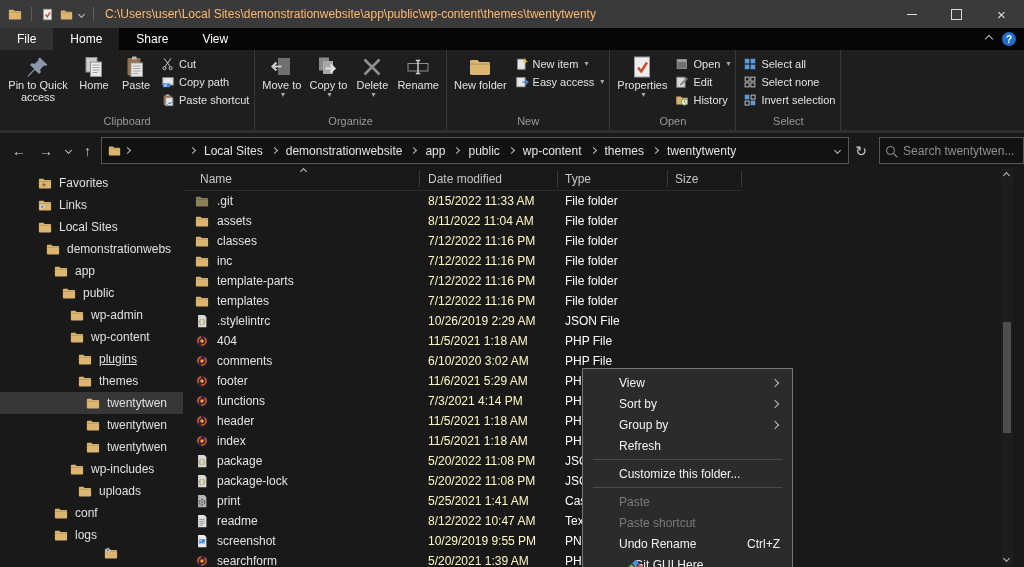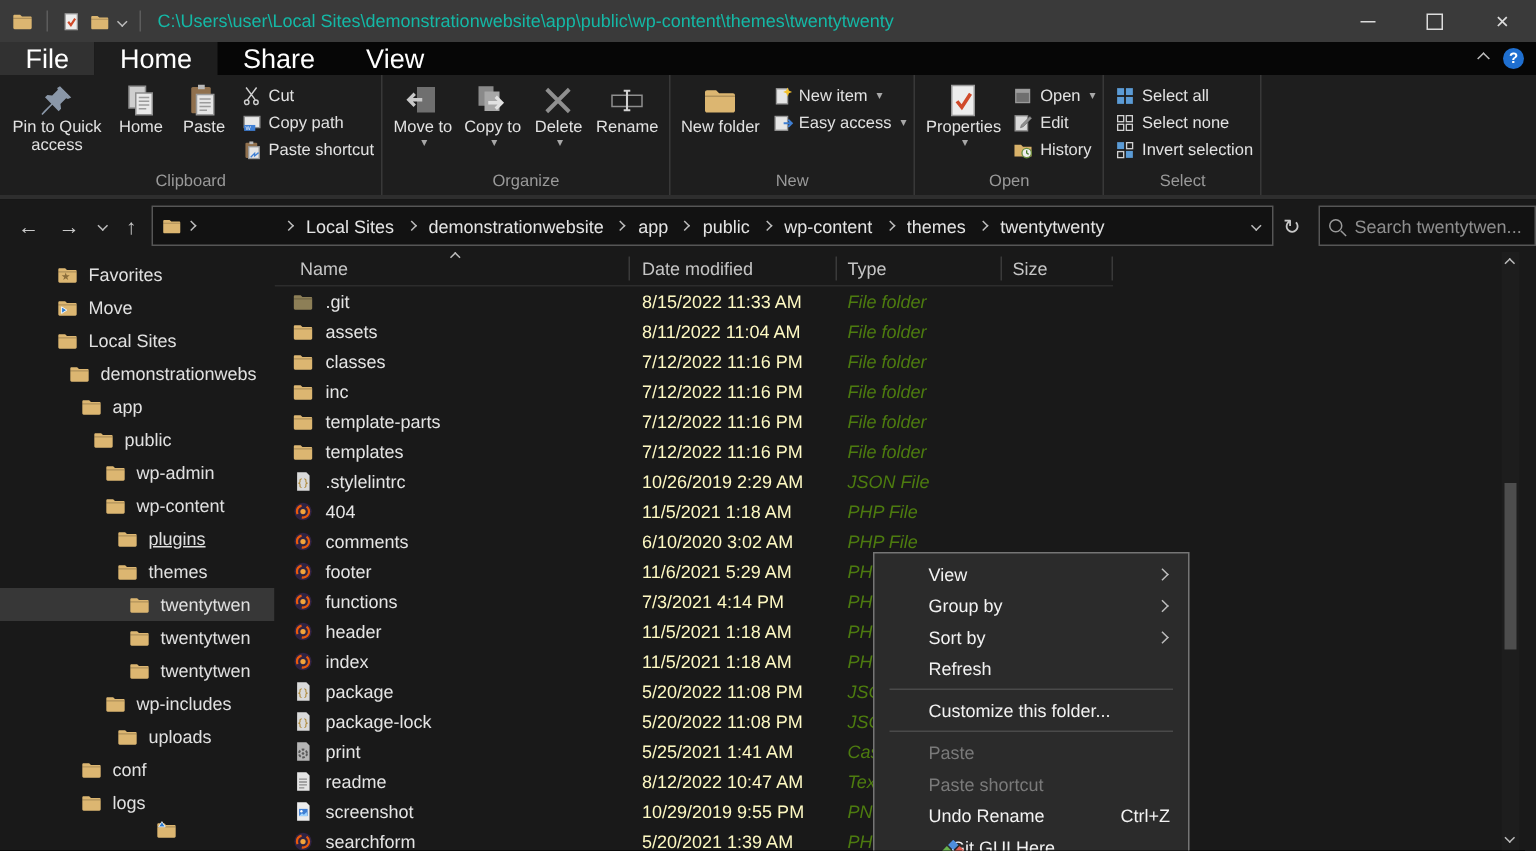--- a/index.html
+++ b/index.html
@@ -5,30 +5,30 @@
   html,body{margin:0;padding:0;background:#000;}
   body{width:1024px;height:567px;position:relative;overflow:hidden;
        font-family:"Liberation Sans",sans-serif;color:#e6e6e6;font-size:12px;
        -webkit-user-select:none;user-select:none;}
 
   
   .titlebar{position:absolute;top:0;left:0;right:0;height:28px;background:#3a3a3a;
             display:flex;align-items:center;}
   .qat{display:flex;align-items:center;gap:6px;padding-left:8px;}
   .qsep{width:1px;height:14px;background:#5c5c5c;margin:0 3px;}
-  .path{color:#14b8a6;font-size:12px;margin-left:8px;white-space:nowrap;overflow:hidden;flex:1;}
+  .path{color:#fdba74;font-size:12px;margin-left:8px;white-space:nowrap;overflow:hidden;flex:1;}
   .wbtns{display:flex;height:28px;}
   .wbtn{width:45px;height:28px;display:flex;align-items:center;justify-content:center;color:#dcdcdc;}
   .minbar{width:10px;height:1px;background:#dcdcdc;}
   .maxbox{width:9px;height:9px;border:1px solid #dcdcdc;}
   .closex{font-size:15px;line-height:1;}
 
   
   .tabrow{position:absolute;top:28px;left:0;right:0;height:22px;background:#060606;display:flex;align-items:stretch;}
-  .tab{padding:0 17px;line-height:22px;color:#fff;font-size:18px;}
+  .tab{padding:0 17px;line-height:22px;color:#fff;font-size:12px;}
   .tab-file{background:#313131;}
   .tab-home{background:#1e1e1e;}
   .tabrow-right{margin-left:auto;display:flex;align-items:center;gap:10px;padding-right:8px;}
   .helpcircle{width:14px;height:14px;border-radius:50%;background:#1f6fd0;color:#fff;font-size:10px;
               display:flex;align-items:center;justify-content:center;font-weight:bold;}
 
   
   .ribbon{position:absolute;top:50px;left:0;right:0;height:80px;background:#1e1e1e;display:flex;}
   .rgroup{display:flex;flex-direction:column;border-right:1px solid #383838;padding:0 3px;}
   .rbody{flex:1;display:flex;align-items:flex-start;padding-top:2px;}
@@ -82,21 +82,21 @@
   
   .filelist{position:absolute;left:183px;top:0;right:0;bottom:0;overflow:hidden;}
   .flheader{height:22px;display:flex;align-items:center;color:#c5c5c5;font-size:12px;
             border-bottom:1px solid #2c2c2c;width:559px;position:relative;}
   .hcell{height:16px;line-height:16px;border-right:1px solid #3a3a3a;box-sizing:border-box;padding-left:17px;}
   .sortcaret{position:absolute;left:118px;top:1px;}
   .frow{height:20px;display:flex;align-items:center;font-size:12px;color:#e4e4e4;}
   .fcell{white-space:nowrap;overflow:hidden;box-sizing:border-box;}
   .c-name{width:237px;display:flex;align-items:center;gap:8px;padding-left:12px;}
   .c-date{width:138px;padding-left:8px;color:#fef9c3;}
-  .c-type{width:110px;padding-left:7px;color:#4d7c0f;font-style:italic;}
+  .c-type{width:110px;padding-left:7px;color:#ffffff;}
   .c-size{width:74px;text-align:right;padding-right:8px;color:#dadada;}
 
   
   .menu{position:absolute;left:582px;top:200px;width:211px;background:#2b2b2b;
         border:1px solid #757575;padding:3px 0;z-index:50;box-sizing:border-box;}
   .mitem{position:relative;height:21px;display:flex;align-items:center;
          padding:0 12px 0 36px;font-size:12px;color:#f2f2f2;}
   .mitem.mdis{color:#7a7a7a;}
   .micon{position:absolute;left:9px;top:3px;width:15px;height:15px;}
   .mlabel{white-space:nowrap;}
@@ -462,21 +462,21 @@
       <div class="trow" style="padding-left: 38px;">
         <span class="ic s14">
           <svg viewBox="0 0 16 16">
             <path d="M1 4.2c0-.6.4-1 1-1h4.2L7.6 4.6H14c.6 0 1 .4 1 1v7.6c0 .6-.4 1-1 1H2c-.6 0-1-.4-1-1z" fill="#dcb671"></path>
             <path d="M1 5.6h14v.8H1z" fill="#00000033"></path>
           </svg>
           <svg viewBox="0 0 16 16" style="position:absolute;left:0;top:0">
             <path d="M3.5 12.5l4-2.5-4-2.5z" fill="#2d7dd2" stroke="#fff" stroke-width=".7"></path>
           </svg>
         </span>
-        <span class="tlabel">Move</span>
+        <span class="tlabel">Links</span>
       </div>
       <div class="trow" style="padding-left: 38px;">
         <span class="ic s14">
           <svg viewBox="0 0 16 16">
             <path d="M1 4.2c0-.6.4-1 1-1h4.2L7.6 4.6H14c.6 0 1 .4 1 1v7.6c0 .6-.4 1-1 1H2c-.6 0-1-.4-1-1z" fill="#dcb671"></path>
             <path d="M1 5.6h14v.8H1z" fill="#00000033"></path>
           </svg>
         </span>
         <span class="tlabel">Local Sites</span>
       </div>
@@ -912,25 +912,25 @@
         </div>
       </div>
   </div>
 
   <div class="menu" id="context-menu">
       <div class="mitem">
         <span class="mlabel">View</span>
         <span class="marrow chev chev-r"></span>
       </div>
       <div class="mitem">
+        <span class="mlabel">Sort by</span>
+        <span class="marrow chev chev-r"></span>
+      </div>
+      <div class="mitem">
         <span class="mlabel">Group by</span>
-        <span class="marrow chev chev-r"></span>
-      </div>
-      <div class="mitem">
-        <span class="mlabel">Sort by</span>
         <span class="marrow chev chev-r"></span>
       </div>
       <div class="mitem">
         <span class="mlabel">Refresh</span>
       </div>
       <div class="msep"></div>
       <div class="mitem">
         <span class="mlabel">Customize this folder...</span>
       </div>
       <div class="msep"></div>

